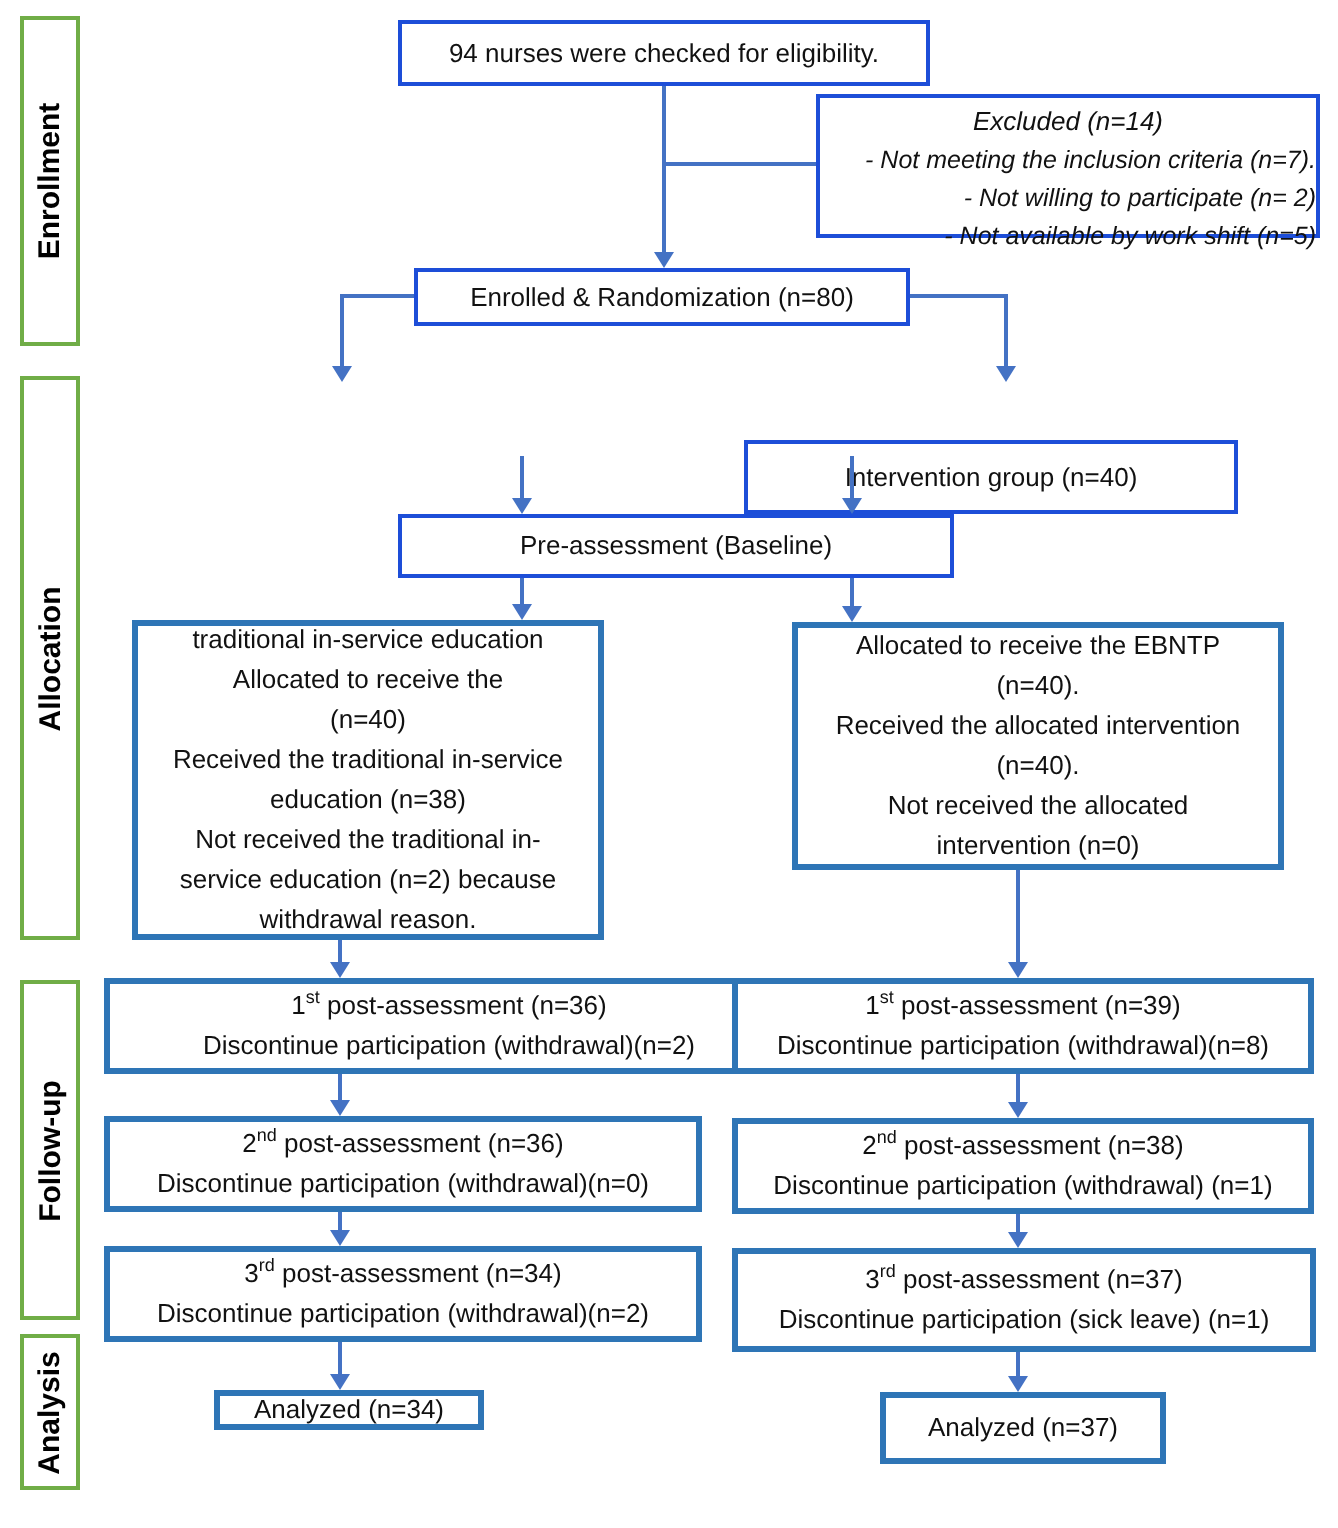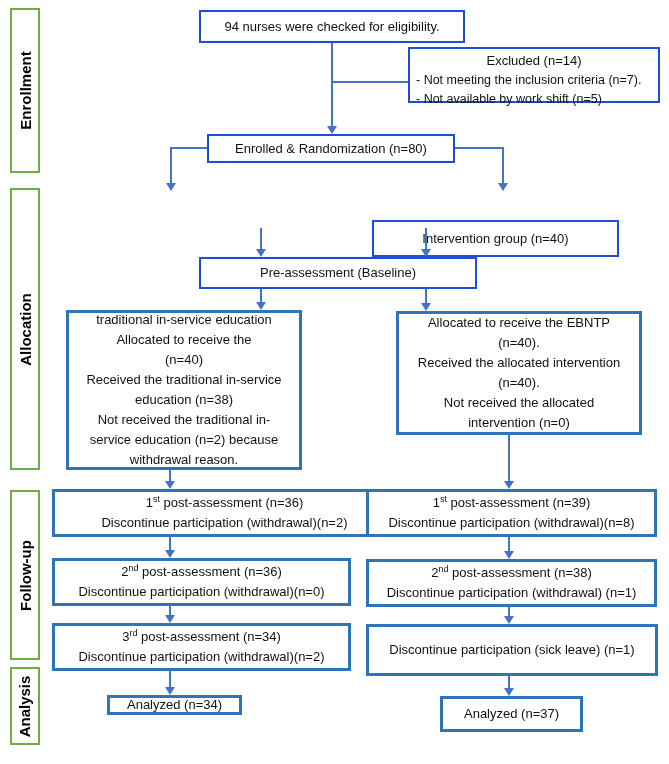--- a/index.html
+++ b/index.html
@@ -21,21 +21,21 @@
   .stage span{
     transform:rotate(-90deg);white-space:nowrap;font-weight:700;font-size:15px;color:#000;
   }
   .vline{position:absolute;width:2px;background:#4472C4;}
   .hline{position:absolute;height:2px;background:#4472C4;}
   .head{
     position:absolute;width:0;height:0;
     border-left:5px solid transparent;border-right:5px solid transparent;
     border-top:8px solid #4472C4;
   }
-  .left-align{text-align:left;padding-left:6px;font-size:12.5px;line-height:19px;}
+  .left-align{text-align:right;padding-left:6px;font-size:12.5px;line-height:19px;}
   .fu-line1 sup{font-size:9px;line-height:0;}
   .excl-title{text-align:center;line-height:20px;}
 </style>
 </head>
 <body>
 
 <div id="canvas">
 
   <div class="stage" style="left:10px;top:8px;width:30px;height:165px;">
     <span>Enrollment</span>
@@ -47,23 +47,24 @@
     <span>Follow-up</span>
   </div>
   <div class="stage" style="left:10px;top:667px;width:30px;height:78px;">
     <span>Analysis</span>
   </div>
 
   <div class="box dark" style="left:199px;top:10px;width:266px;height:33px;">
     <div>94 nurses were checked for eligibility.</div>
   </div>
 
-  <div class="box dark" style="left:408px;top:47px;width:252px;height:56px;justify-content:flex-start;padding-top:2px;">
+  <div class="box dark" style="left:408px;top:47px;width:252px;height:72px;justify-content:flex-start;padding-top:2px;font-style:italic;">
     <div class="excl-title">Excluded (n=14)</div>
     <div class="left-align">- Not meeting the inclusion criteria (n=7).</div>
+    <div class="left-align">- Not willing to participate (n= 2)</div>
     <div class="left-align">- Not available by work shift (n=5)</div>
   </div>
 
   <div class="box dark" style="left:207px;top:134px;width:248px;height:29px;">
     <div>Enrolled &amp; Randomization (n=80)</div>
   </div>
 
   <div class="box dark" style="left:372px;top:191px;width:247px;height:37px;margin-top:29px;">
     <div>Intervention group (n=40)</div>
   </div>
@@ -107,20 +108,21 @@
   <div class="box blue" style="left:366px;top:559px;width:291px;height:48px;justify-content:center;">
     <div class="fu-line1"><span>2</span><sup>nd</sup><span> post-assessment (n=38)</span></div>
     <div>Discontinue participation (withdrawal) (n=1)</div>
   </div>
 
   <div class="box blue" style="left:52px;top:623px;width:299px;height:48px;">
     <div class="fu-line1"><span>3</span><sup>rd</sup><span> post-assessment (n=34)</span></div>
     <div>Discontinue participation (withdrawal)(n=2)</div>
   </div>
   <div class="box blue" style="left:366px;top:624px;width:292px;height:52px;">
+    <div class="fu-line1"><span>3</span><sup>rd</sup><span> post-assessment (n=37)</span></div>
     <div>Discontinue participation (sick leave) (n=1)</div>
   </div>
 
   <div class="box blue" style="left:107px;top:695px;width:135px;height:20px;">
     <div>Analyzed (n=34)</div>
   </div>
   <div class="box blue" style="left:440px;top:696px;width:143px;height:36px;">
     <div>Analyzed (n=37)</div>
   </div>
 

